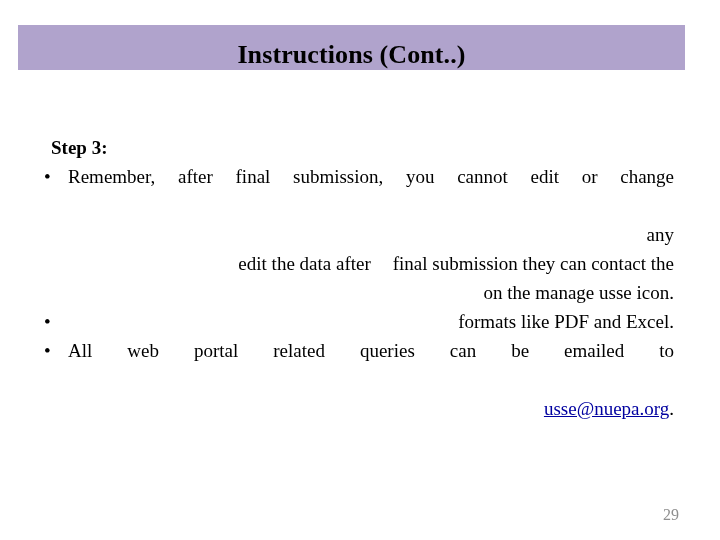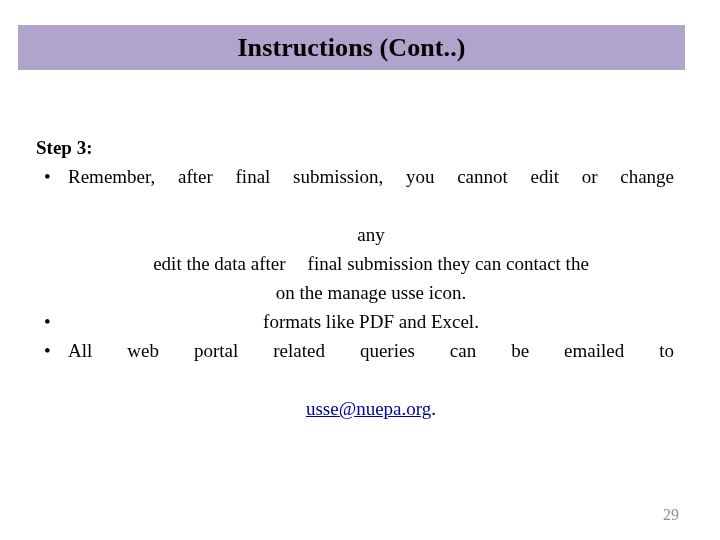--- a/index.html
+++ b/index.html
@@ -23,21 +23,21 @@
   }
   
   .title-bar {
     position: absolute;
     left: 18px;
     top: 25px;
     width: 667px;
     height: 45px;
     background: #b0a3cc;
     display: flex;
-    align-items: center;
+    align-items: flex-end;
     justify-content: center;
   }
   .title-text {
     font-family: "Liberation Serif", "DejaVu Serif", serif;
     font-weight: bold;
     font-size: 26px;
     line-height: 30px;
     color: #000000;
     letter-spacing: 0.1px;
     white-space: nowrap;
@@ -48,21 +48,21 @@
     left: 36px;
     top: 133px;
     width: 638px;
   }
   .step-heading {
     font-family: "Liberation Serif", "DejaVu Serif", serif;
     font-weight: bold;
     font-size: 19px;
     line-height: 29px;
     color: #000000;
-    margin: 0 0 0 0;
+    margin: 0 0 0 15px;
   }
   ul.bullets {
     list-style: none;
     margin: 0;
     padding: 0;
   }
   ul.bullets > li {
     position: relative;
     padding-left: 32px;
     font-family: "Liberation Serif", "DejaVu Serif", serif;
@@ -84,21 +84,21 @@
   .line-just {
     text-align: justify;
     text-justify: inter-word;
   }
   .line-just::after {
     content: "";
     display: inline-block;
     width: 100%;
   }
   .line-last {
-    text-align: center;
+    text-align: right;
   }
   .spacer-word {
     display: inline-block;
     width: 22px;
   }
   a.mail-link {
     color: #0000a0;
     text-decoration: underline;
   }
   

